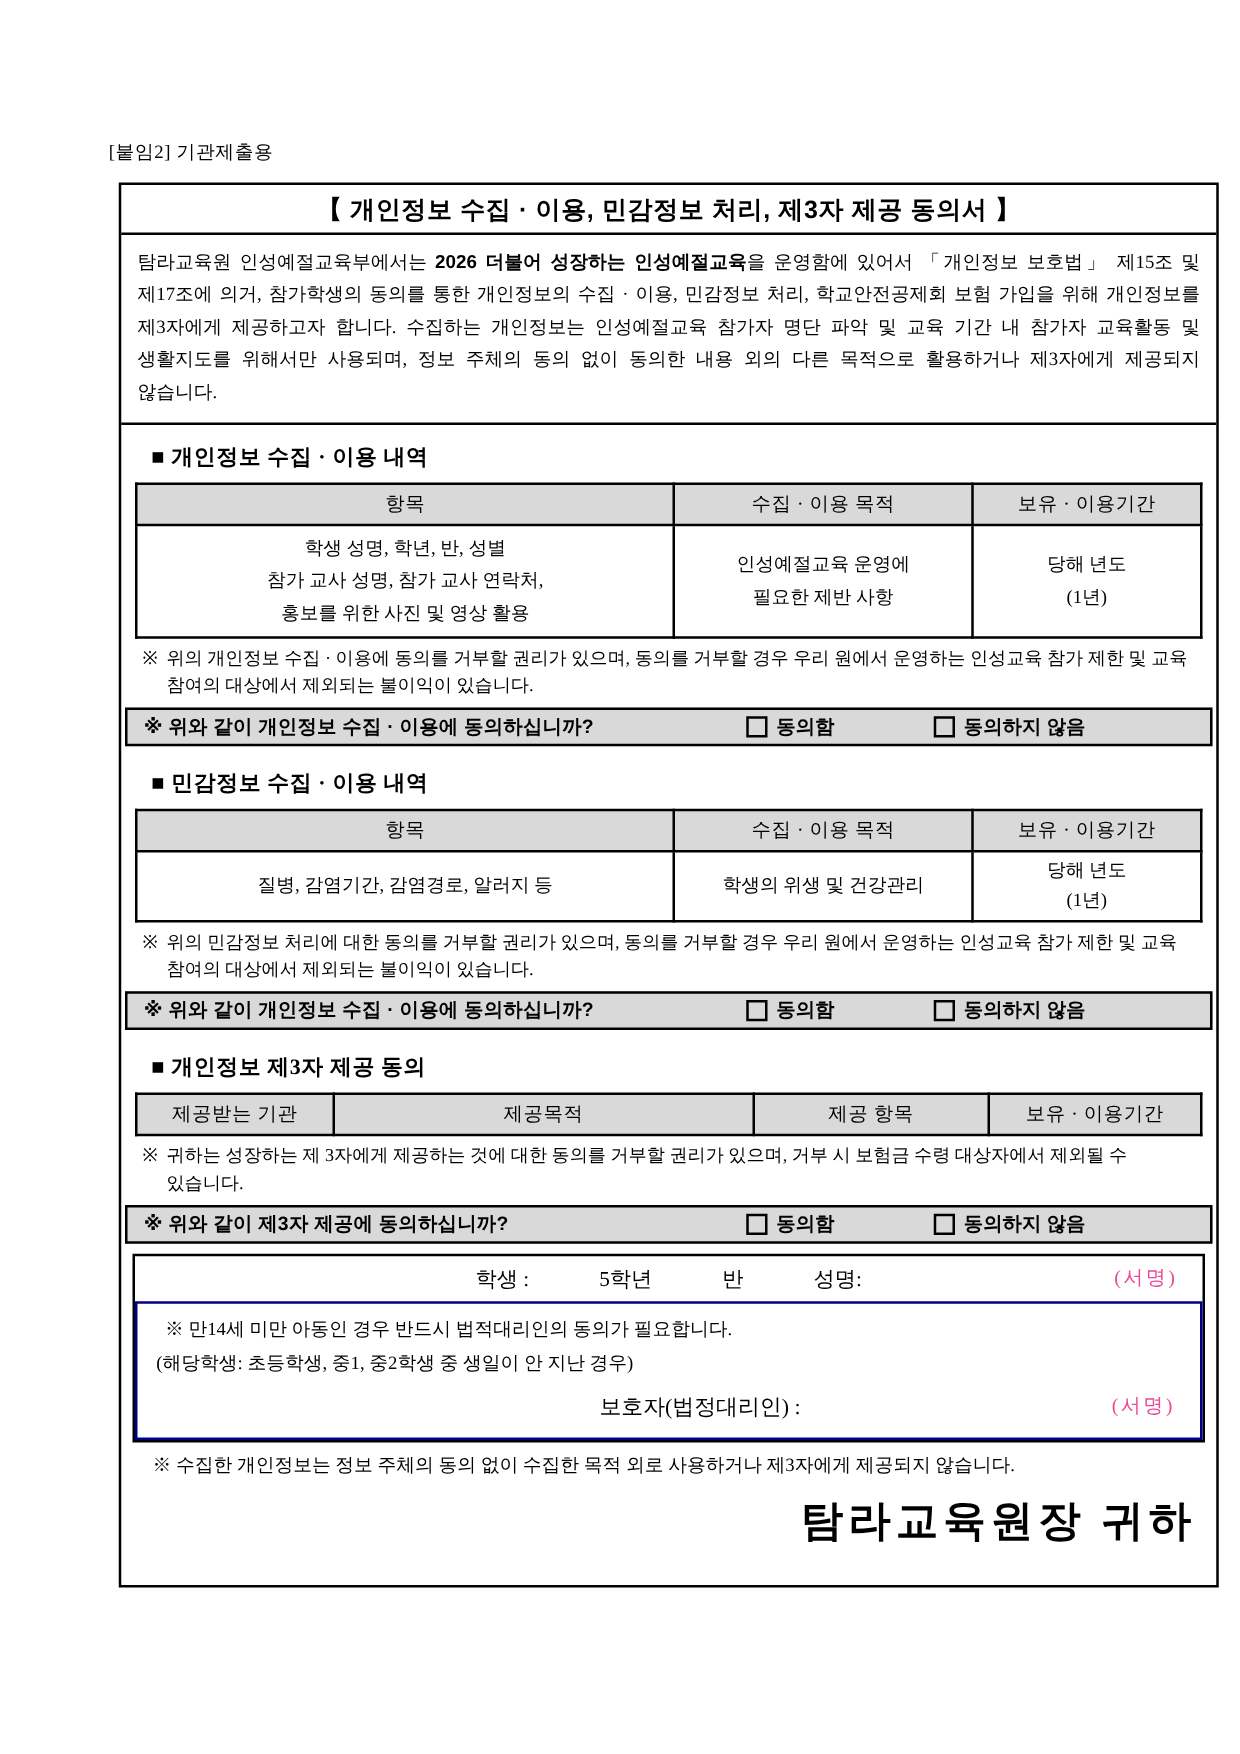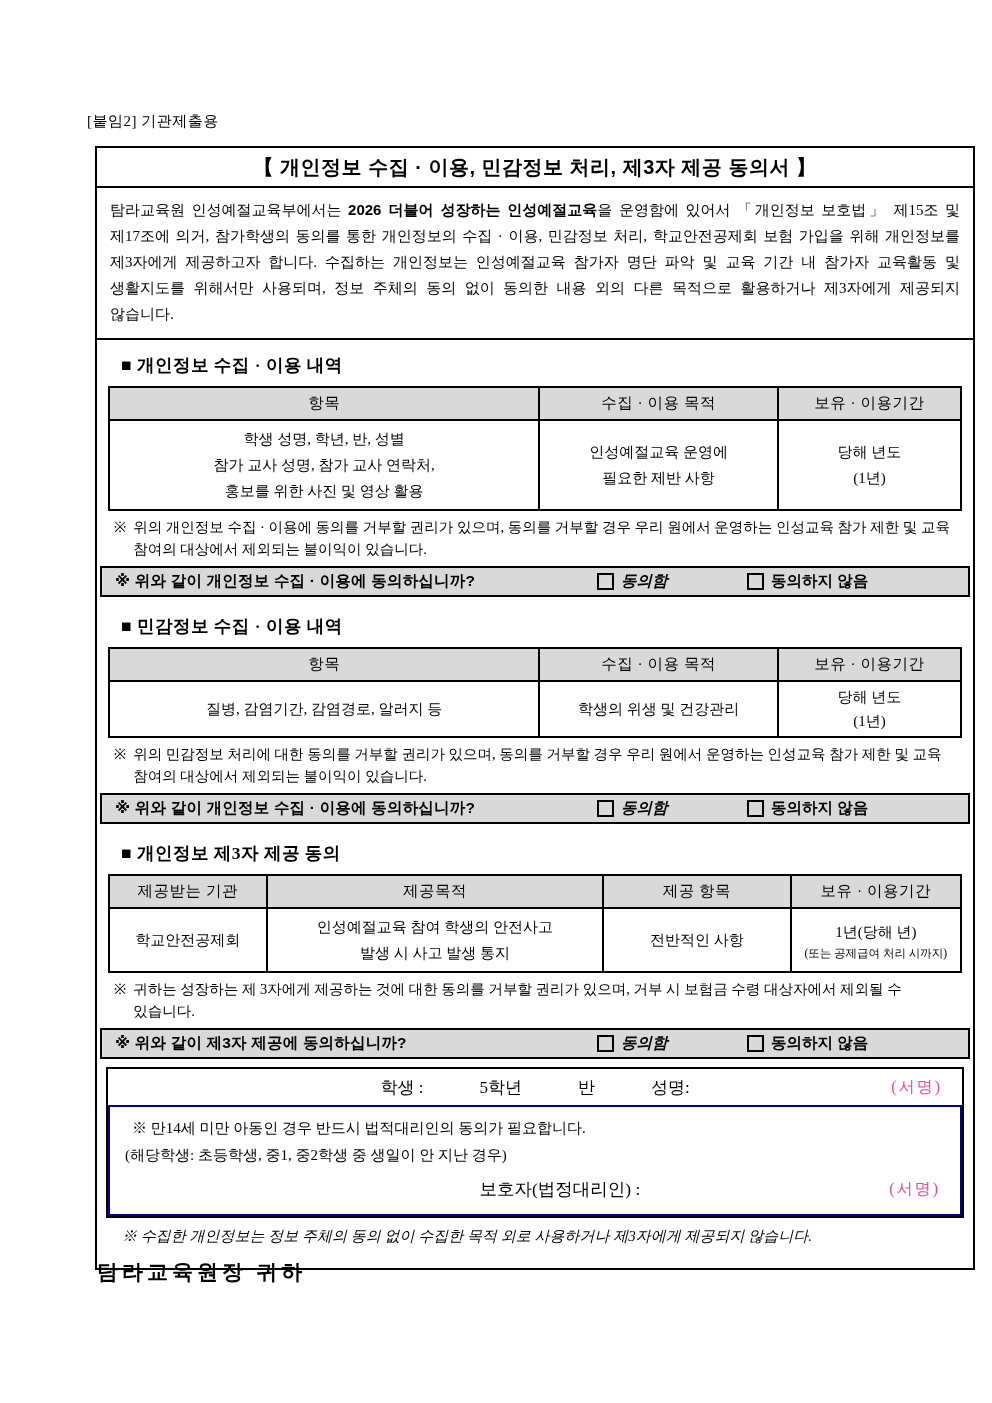--- a/index.html
+++ b/index.html
@@ -48,38 +48,38 @@
   .note{display:flex;padding:5px 14px 0 17px;font-size:14.5px;line-height:22px;word-break:keep-all;}
   .note .mk{margin-right:7px;flex:0 0 auto;}
 
   .consent{
     margin:6px 3px 4px;border:2px solid #000;background:#d9d9d9;
     height:27px;display:flex;align-items:center;
     font-weight:700;font-size:15.5px;padding-left:13px;
   }
   .consent .q{width:482px;flex:0 0 auto;letter-spacing:0.2px;}
   .consent .opt{display:flex;align-items:center;}
-  .consent .opt1{width:150px;flex:0 0 auto;font-style:italic;}
+  .consent .opt1{width:150px;flex:0 0 auto;}
   .cb{width:13px;height:13px;border:2px solid #000;margin-right:7px;flex:0 0 auto;background:#d9d9d9;}
 
   .sig-box{margin:8px 9px 0;border:2px solid #000;}
   .sig-row{position:relative;height:36px;display:flex;align-items:center;justify-content:center;font-size:17px;}
   .sig-row .grp{display:flex;gap:56px;align-items:baseline;}
   .sign{
     position:absolute;right:20px;top:50%;transform:translateY(-50%);
     color:#ec4899;font-size:16px;letter-spacing:2px;
   }
   .guardian-box{border:2px solid #00008b;padding:8px 0 5px;}
   .gn1{padding-left:22px;font-size:15px;line-height:27px;word-break:keep-all;}
   .gn2{padding-left:15px;font-size:15px;line-height:27px;word-break:keep-all;}
   .guardian-row{position:relative;height:40px;display:flex;align-items:center;justify-content:center;font-size:17.5px;}
   .guardian-row .lbl{transform:translateX(25px);}
 
-  .footer-note{padding:9px 0 0 25px;font-size:15px;word-break:keep-all;font-style:italic;}
-  .recipient{padding:12px 16px 0 0;font-size:21px;font-weight:700;letter-spacing:4px;}
+  .footer-note{padding:9px 0 0 25px;font-size:15px;word-break:keep-all;}
+  .recipient{text-align:right;padding:12px 16px 0 0;font-size:34px;font-weight:700;letter-spacing:4px;}
 </style>
 </head>
 <body>
 
 <div class="page-label">[붙임2] 기관제출용</div>
 
 <div class="doc">
 
   <div class="title-bar gothic">【 개인정보 수집 · 이용, 민감정보 처리, 제3자 제공 동의서 】</div>
 
@@ -184,32 +184,20 @@
         <col style="width:39.5%">
         <col style="width:22%">
         <col style="width:20%">
       </colgroup>
     <tbody>
         <tr>
       <th>제공받는 기관</th>
       <th>제공목적</th>
       <th>제공 항목</th>
       <th>보유 · 이용기간</th>
-    </tr>
-    <tr>
-      <td>학교안전공제회</td>
-      <td>
-        <div class="ln">인성예절교육 참여 학생의 안전사고</div>
-        <div class="ln">발생 시 사고 발생 통지</div>
-      </td>
-      <td>전반적인 사항</td>
-      <td>
-        <div class="ln">1년(당해 년)</div>
-        <div class="sub">(또는 공제급여 처리 시까지)</div>
-      </td>
     </tr>
   </tbody>
     </table>
 
   <div class="note">
     <span class="mk">※</span>
     <span>귀하는 성장하는 제 3자에게 제공하는 것에 대한 동의를 거부할 권리가 있으며, 거부 시 보험금 수령 대상자에서 제외될 수 있습니다.</span>
   </div>
 
   <div class="consent gothic">

